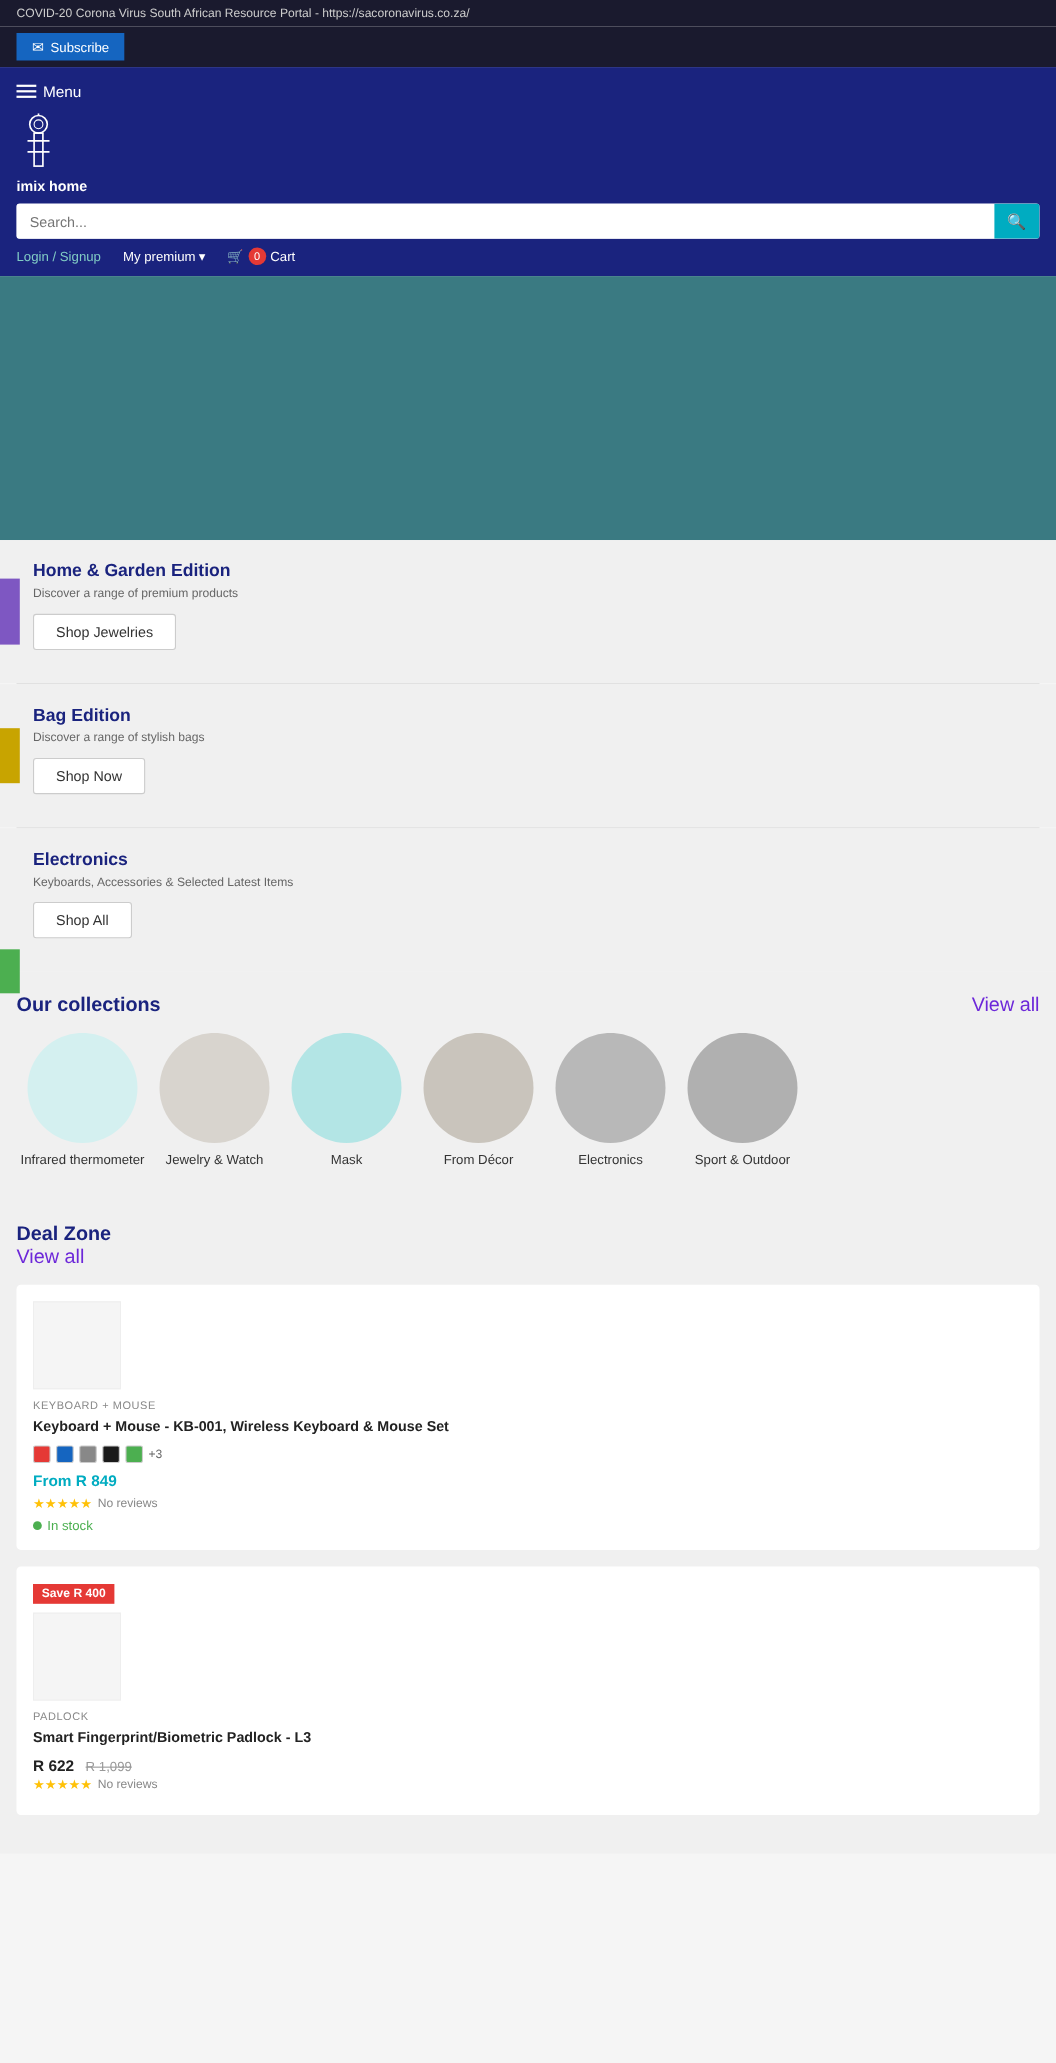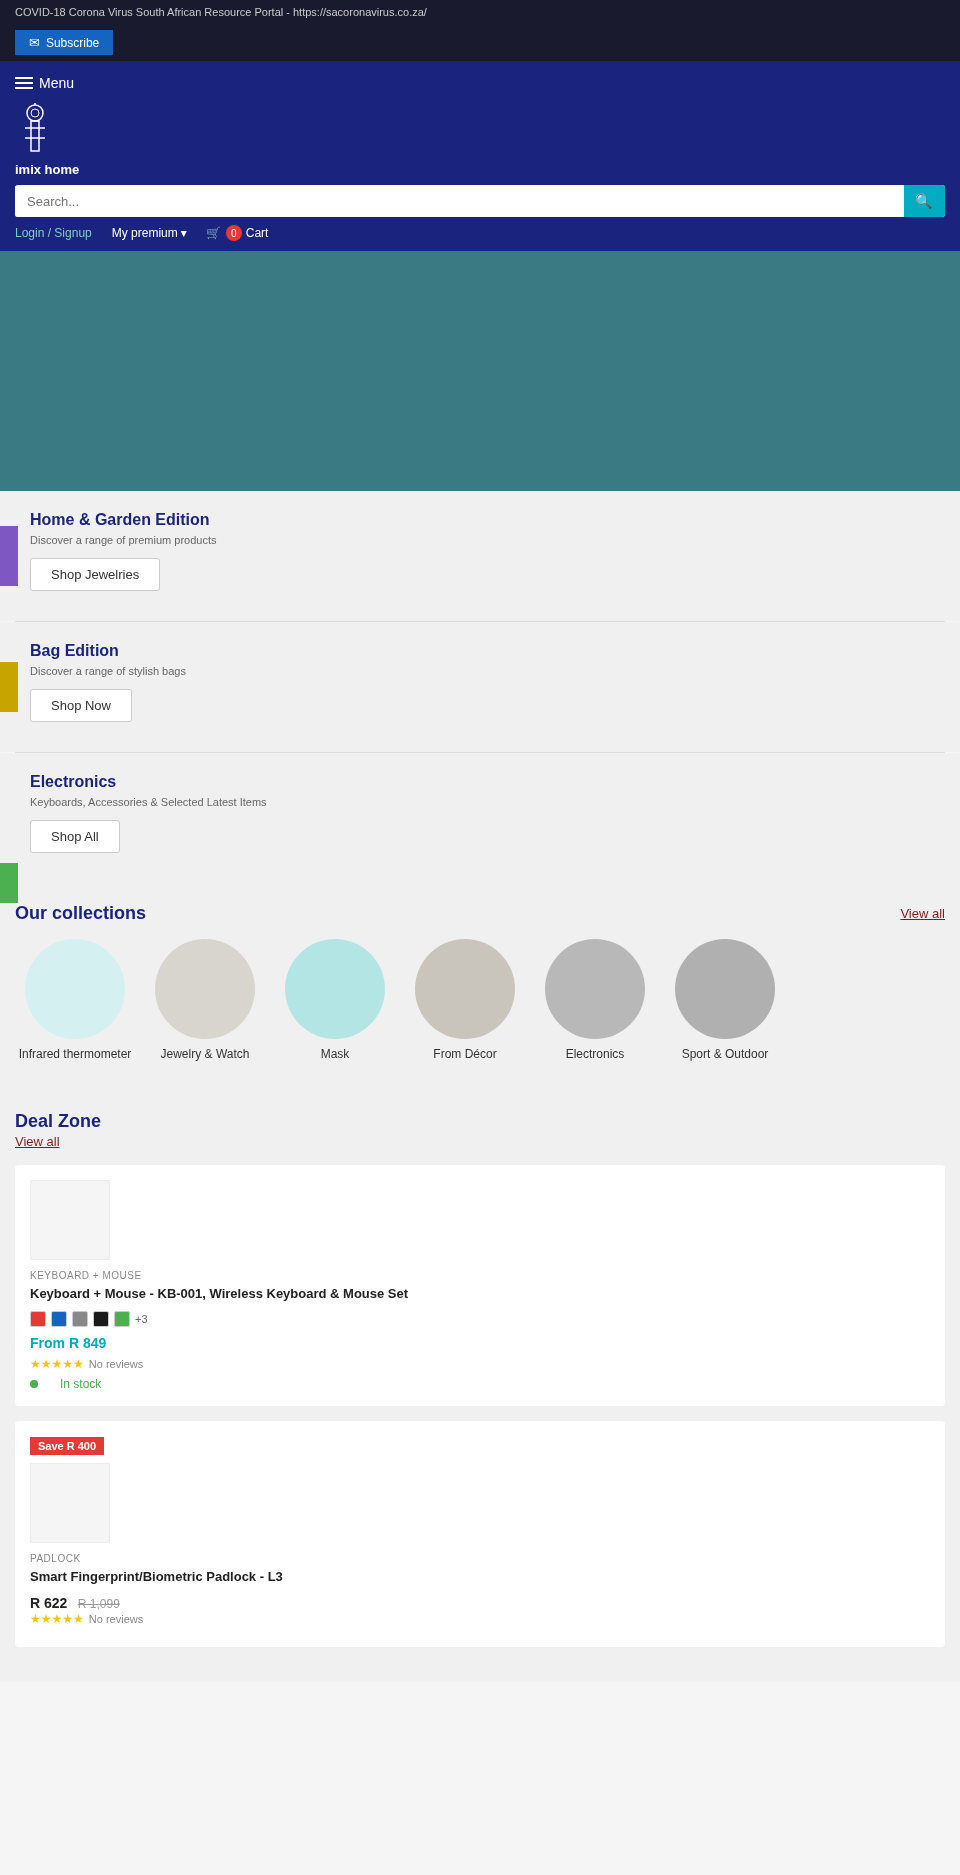--- a/index.html
+++ b/index.html
@@ -191,29 +191,28 @@
       align-items: center;
       justify-content: space-between;
       margin-bottom: 15px;
     }
     .collections-title {
       font-size: 18px;
       font-weight: bold;
       color: #1a237e;
     }
     .view-all-link {
-      color: #7f1d1d;
-      font-size: 13px;
-      cursor: pointer;
-      text-decoration: underline;
+      color: #6d28d9;
+      font-size: 18px;
+      cursor: pointer;
     }
 
     .collections-grid {
       display: flex;
-      gap: 10px;
+      gap: 0;
       overflow-x: auto;
       padding-bottom: 10px;
     }
     .collection-item {
       display: flex;
       flex-direction: column;
       align-items: center;
       min-width: 120px;
       cursor: pointer;
     }
@@ -298,21 +297,21 @@
       display: flex;
       align-items: center;
       gap: 5px;
       margin-bottom: 6px;
     }
     .stars { color: #ffc107; font-size: 12px; }
     .review-text { font-size: 11px; color: #888; }
     .in-stock {
       display: flex;
       align-items: center;
-      gap: 22px;
+      gap: 5px;
       font-size: 12px;
       color: #4caf50;
     }
     .in-stock-dot {
       width: 8px;
       height: 8px;
       border-radius: 50%;
       background: #4caf50;
     }
     .save-badge {
@@ -333,21 +332,21 @@
     .price-sale {
       font-size: 14px;
       font-weight: bold;
       color: #222;
     }
   </style>
 </head>
 <body>
 
 <div class="top-bar">
-  <span>COVID-18 Corona Virus South African Resource Portal - https://sacoronavirus.co.za/</span>
+  <span>COVID-20 Corona Virus South African Resource Portal - https://sacoronavirus.co.za/</span>
 </div>
 
 <div class="subscribe-bar">
   <button class="subscribe-btn">Subscribe</button>
 </div>
 
 <div class="header">
   <button class="menu-btn">
     <div class="hamburger">
       <span></span>

